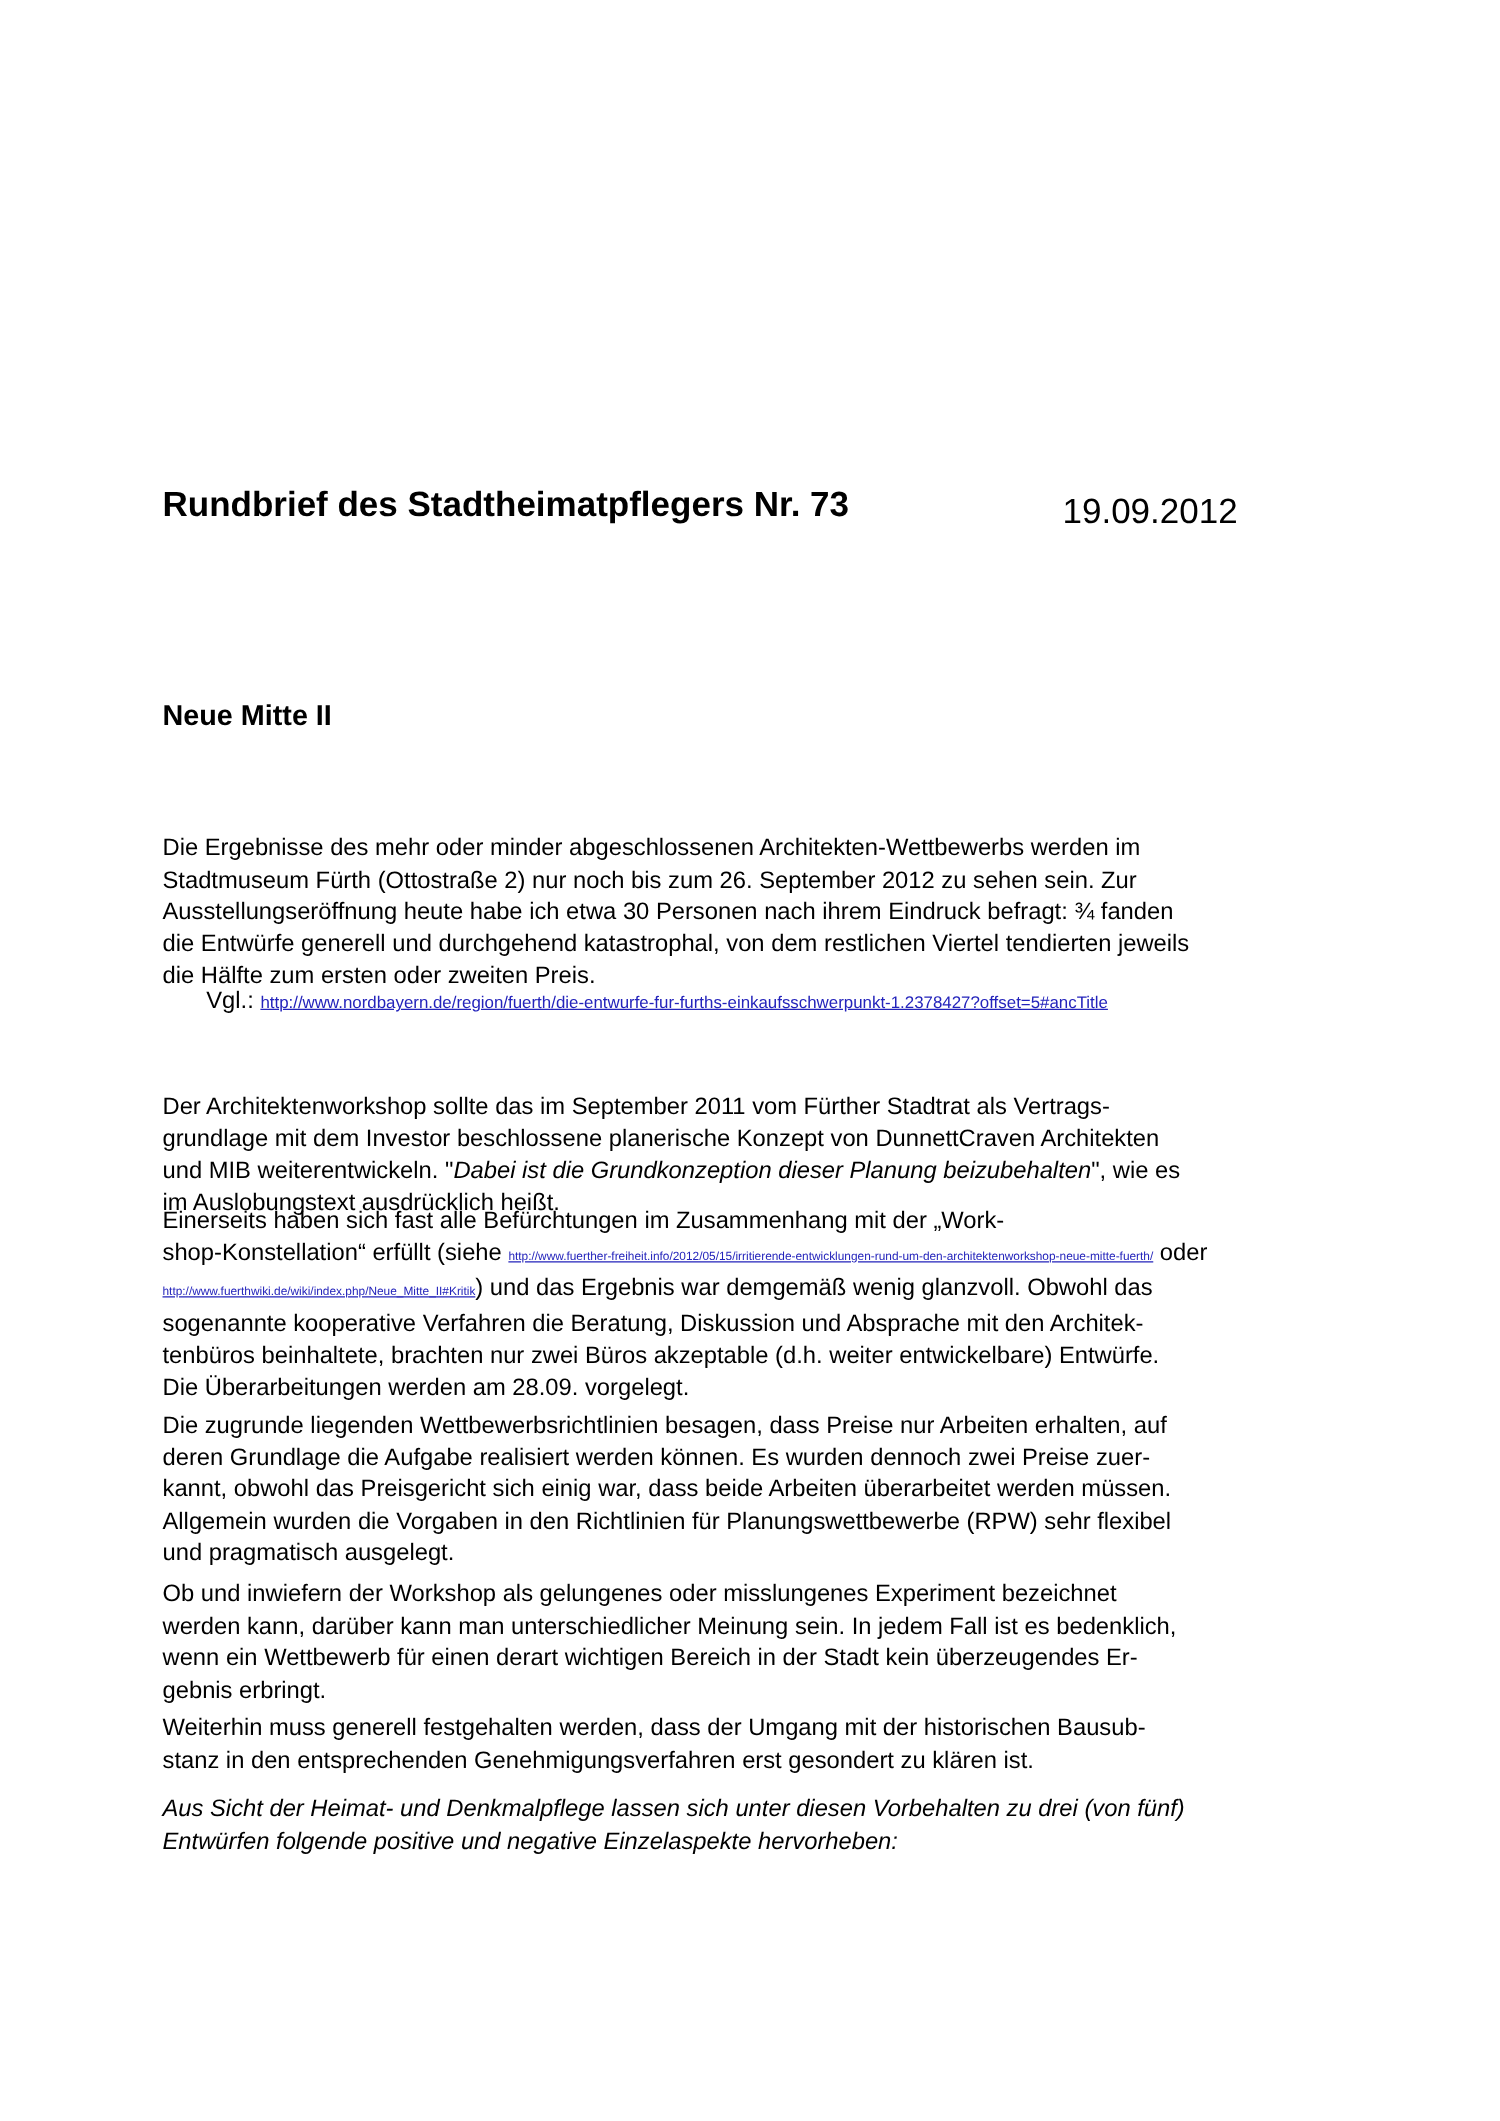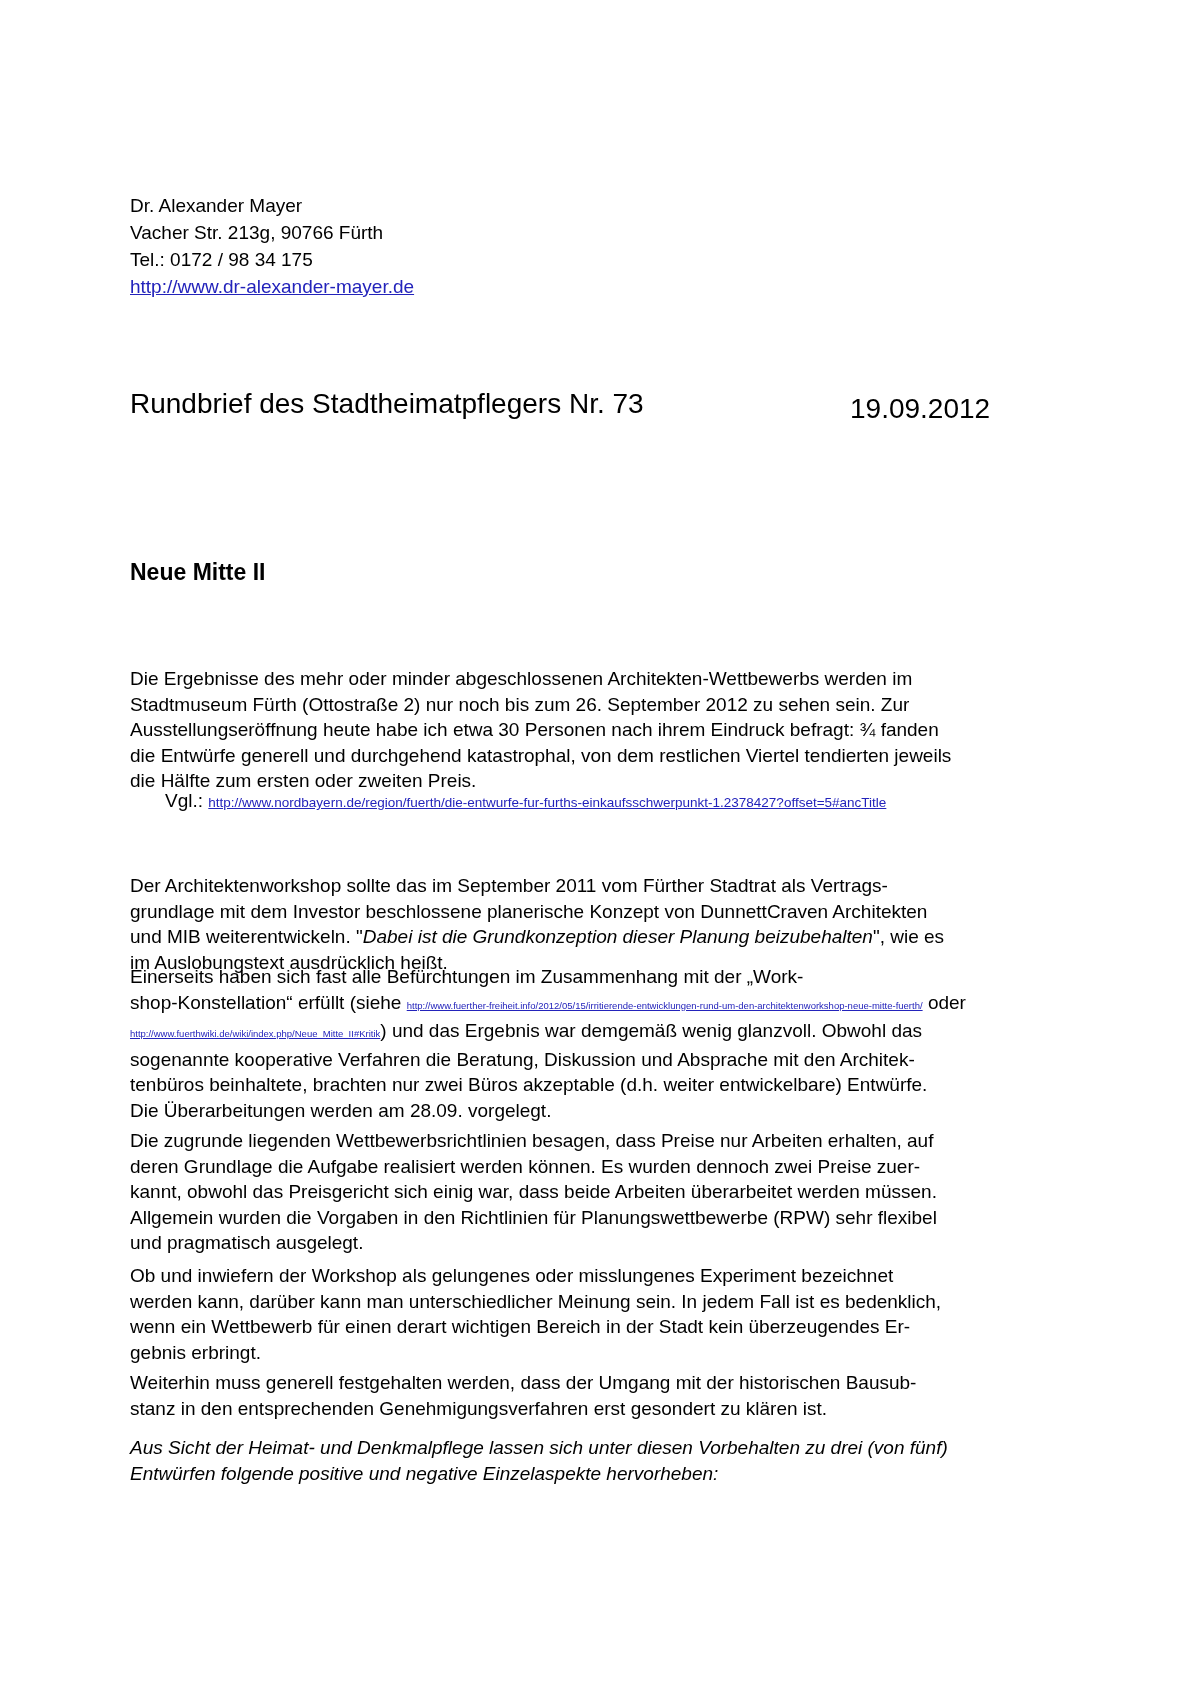--- a/index.html
+++ b/index.html
@@ -25,21 +25,21 @@
     text-decoration: underline;
     cursor: pointer;
   }
   .titlerow { position: absolute; left: 0; top: 0; width: 100%; }
   .title {
     position: absolute;
     left: 130px;
     top: 388px;
     margin: 0;
     font-size: 28px;
-    font-weight: normal;
+    font-weight: bold;
     white-space: nowrap;
   }
   .date {
     position: absolute;
     left: 850px;
     top: 393px;
     font-size: 28px;
     font-weight: normal;
     white-space: nowrap;
   }
@@ -70,26 +70,20 @@
   .pos-p7  { top: 1435px; font-style: italic; }
   .italic { font-style: italic; }
   .vgl-link { font-size: 13.5px; }
   .tinylink { font-size: 9.5px; }
 </style>
 </head>
 <body>
 
 <div class="page">
 
-  <div class="sender">
-    <div>Dr. Alexander Mayer</div>
-    <div>Vacher Str. 213g, 90766 Fürth</div>
-    <div>Tel.: 0172 / 98 34 175</div>
-    <div><a class="link">http://www.dr-alexander-mayer.de</a></div>
-  </div>
 
   <div class="titlerow">
     <h1 class="title">Rundbrief des Stadtheimatpflegers Nr. 73</h1>
     <span class="date">19.09.2012</span>
   </div>
 
   <h2 class="heading">Neue Mitte II</h2>
 
   <div id="body">
       <div class="para pos-p1"><span>Die Ergebnisse des mehr oder minder abgeschlossenen Architekten-Wettbewerbs werden im

